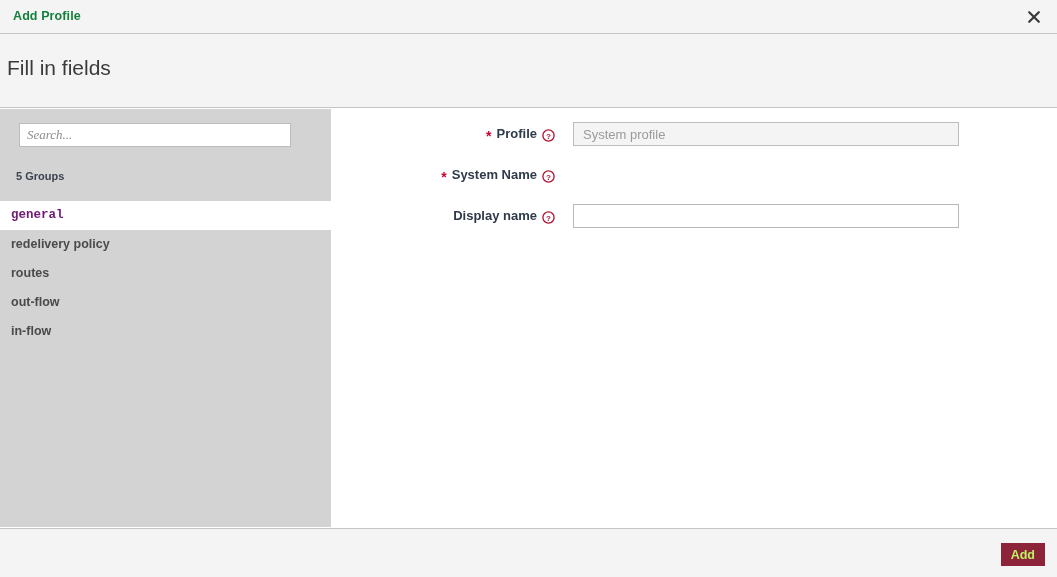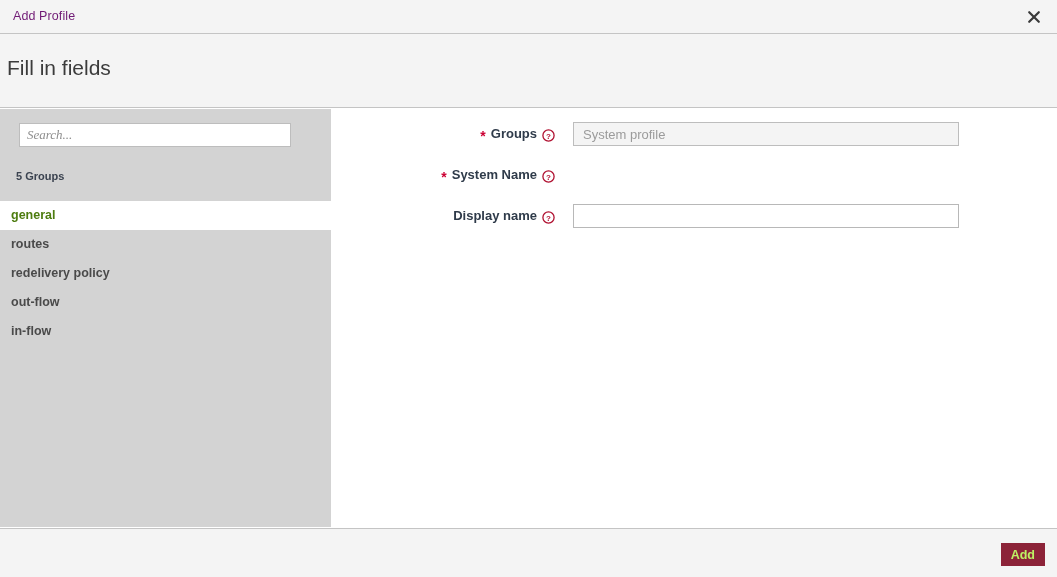--- a/index.html
+++ b/index.html
@@ -23,22 +23,22 @@
     position: absolute;
     left: 0; top: 0;
     width: 1057px; height: 34px;
     background: #f4f4f4;
     border-bottom: 1px solid #c4c4c4;
   }
   .titlebar-title {
     position: absolute;
     left: 13px; top: 9px;
     font-size: 12.5px;
-    font-weight: normal;
-    color: #701a75;
+    font-weight: bold;
+    color: #15803d;
     letter-spacing: 0.1px;
   }
   .close-btn {
     position: absolute;
     right: 10px; top: 4px;
     width: 26px; height: 26px;
     display: flex; align-items: center; justify-content: center;
     cursor: pointer;
     color: #3a3a3a;
   }
@@ -114,21 +114,22 @@
     line-height: 29px;
     padding-left: 11px;
     font-size: 12.5px;
     font-weight: bold;
     color: #4a4a4a;
     cursor: pointer;
     background: transparent;
   }
   .group-item.selected {
     background: #ffffff;
-    color: #4d7c0f;
+    color: #701a75;
+    font-family: Liberation Mono, monospace;
   }
 
   
   .form-panel {
     position: absolute;
     left: 331px; top: 0;
     width: 726px; height: 418px;
     background: #ffffff;
   }
   .field-row {
@@ -242,32 +243,32 @@
 
   <div class="body-area">
 
     <div class="sidebar">
       <div class="search-wrap">
         <input class="search-input" type="text" placeholder="Search..." value="" style="">
       </div>
       <div class="groups-count">5 Groups</div>
       <div class="group-list" id="group-list">
           <div class="group-item selected"><span>general</span></div>
+          <div class="group-item"><span>redelivery policy</span></div>
           <div class="group-item"><span>routes</span></div>
-          <div class="group-item"><span>redelivery policy</span></div>
           <div class="group-item"><span>out-flow</span></div>
           <div class="group-item"><span>in-flow</span></div>
         </div>
     </div>
 
     <div class="form-panel" id="form-panel">
         <div class="field-row" style="top: 13px;">
           <div class="field-label">
             <span class="req-star">*</span>
-            <span>Groups</span>
+            <span>Profile</span>
             <span class="help-icon">
               <svg width="13" height="13" viewBox="0 0 13 13">
                 <circle cx="6.5" cy="6.5" r="5.6" fill="none" stroke="#b01030" stroke-width="1.3"></circle>
                 <text x="6.5" y="9.6" font-family="Liberation Sans, sans-serif" font-size="8" font-weight="bold" fill="#b01030" text-anchor="middle">?</text>
               </svg>
             </span>
           </div>
           <div class="field-control"><input type="text" class="txt-input" placeholder="System profile" disabled="" style=""></div>
         </div>
         <div class="field-row" style="top: 54px;">

